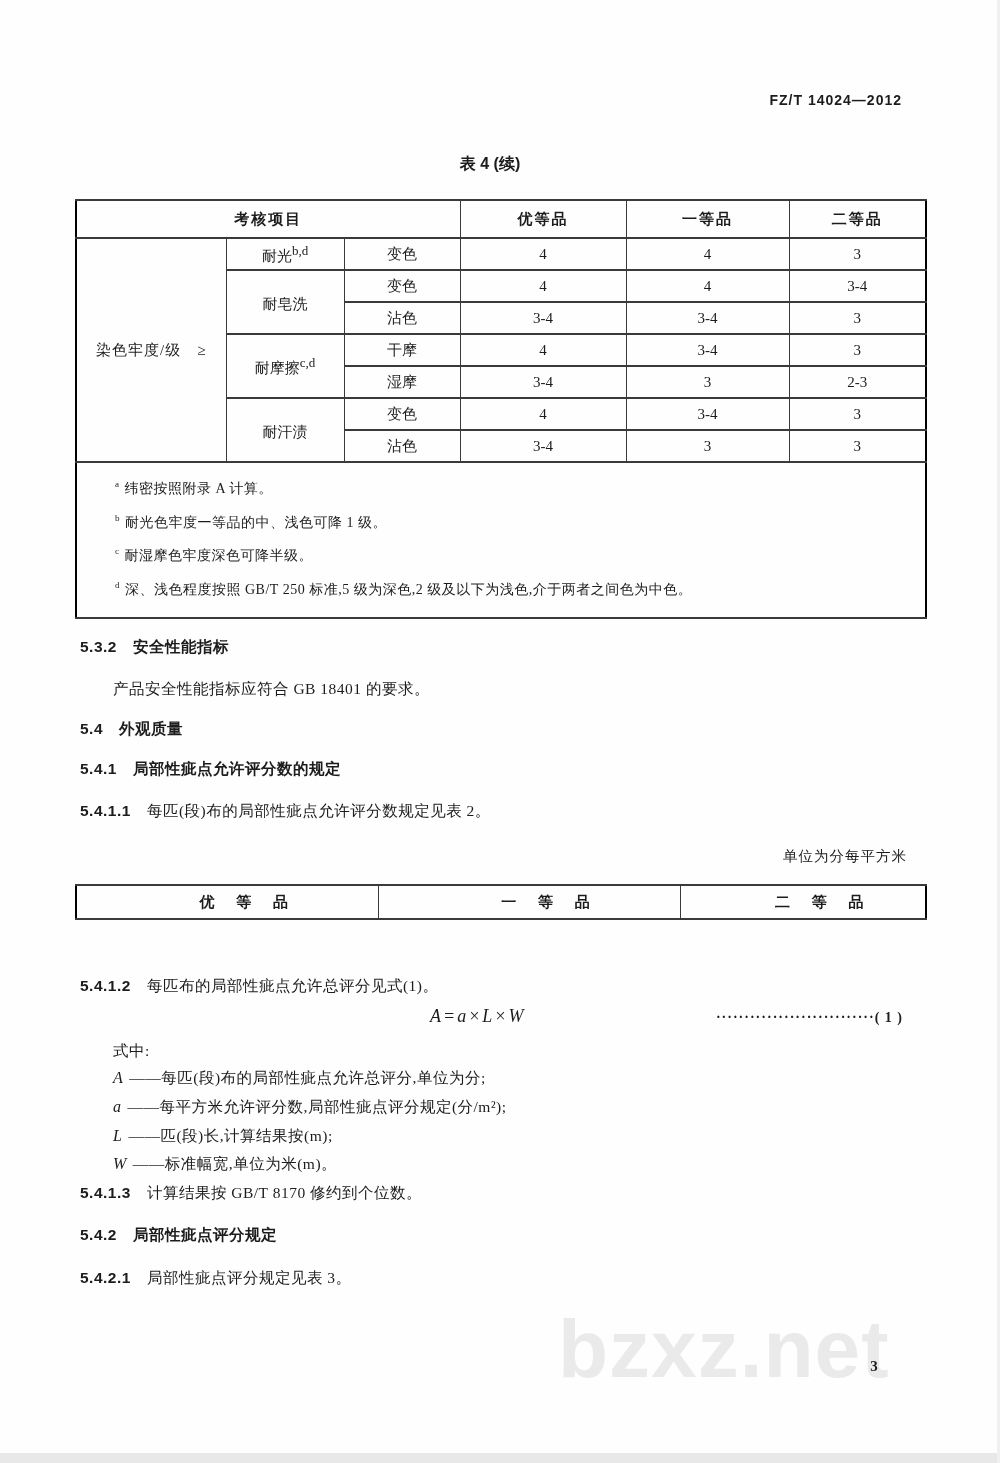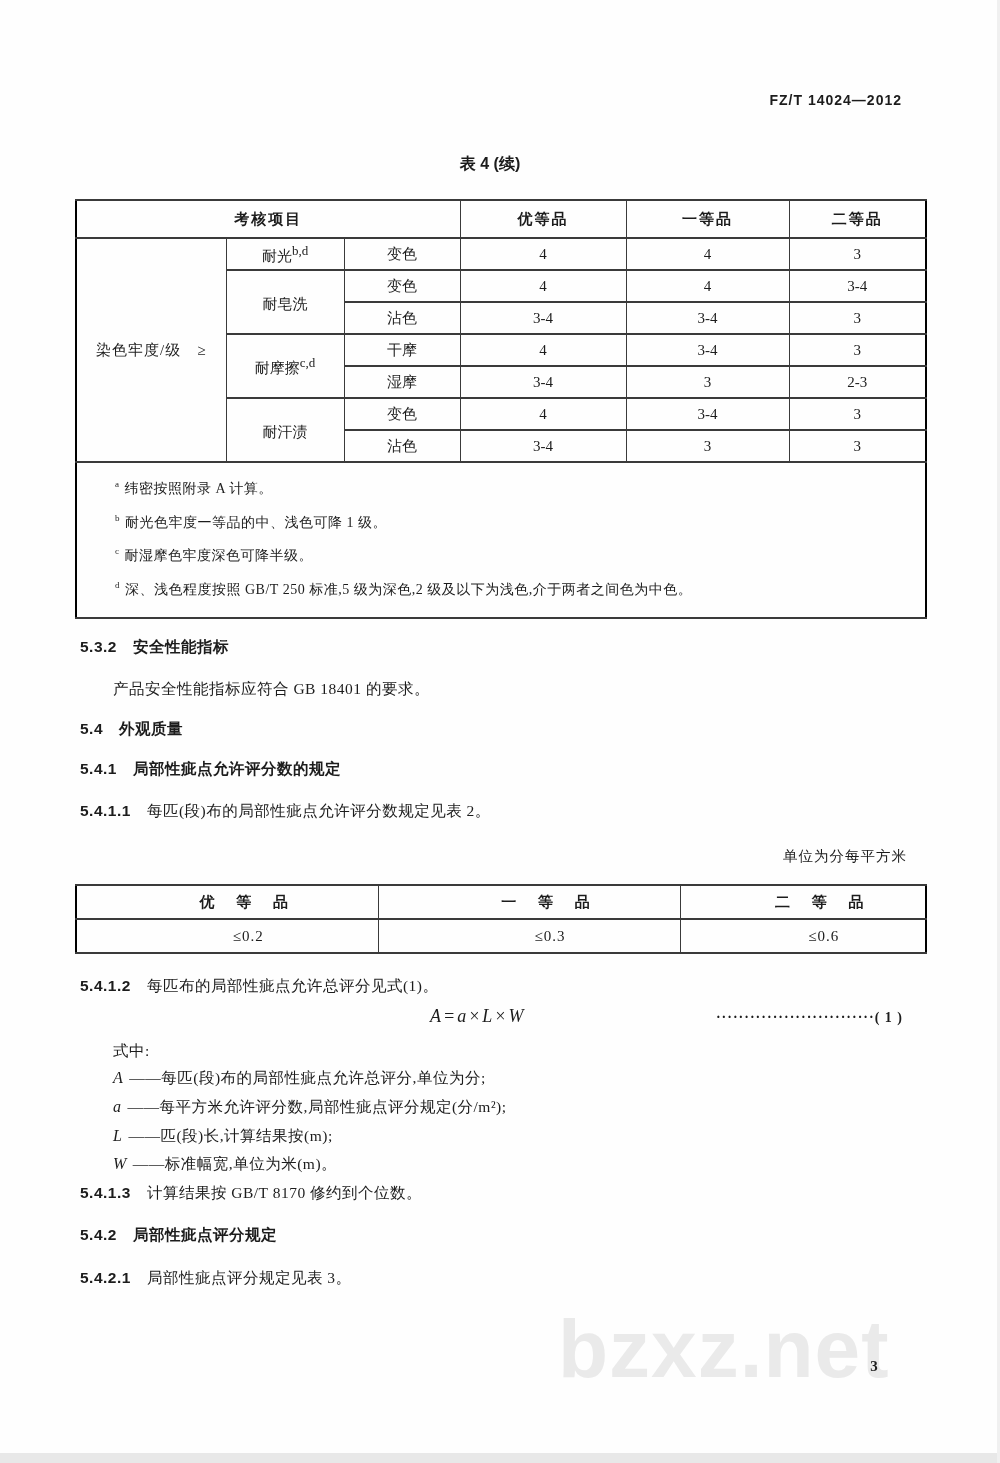--- a/index.html
+++ b/index.html
@@ -209,25 +209,20 @@
       <col style="width:302px">
       <col style="width:302px">
       <col style="width:246px">
     </colgroup>
   <tbody>
       <tr class="hdr">
     <td>优 等 品</td>
     <td>一 等 品</td>
     <td>二 等 品</td>
   </tr>
-  <tr class="val">
-    <td>≤0.2</td>
-    <td>≤0.3</td>
-    <td>≤0.6</td>
-  </tr>
 </tbody>
   </table>
 
 <div class="abs clause" style="top:976px">
   <span class="num">5.4.1.2</span><span>每匹布的局部性疵点允许总评分见式(1)。</span>
 </div>
 
 <div class="abs formula-expr">A=a×L×W</div>
 <div class="abs formula-dots"><span>····························</span><span>( 1 )</span></div>
 

